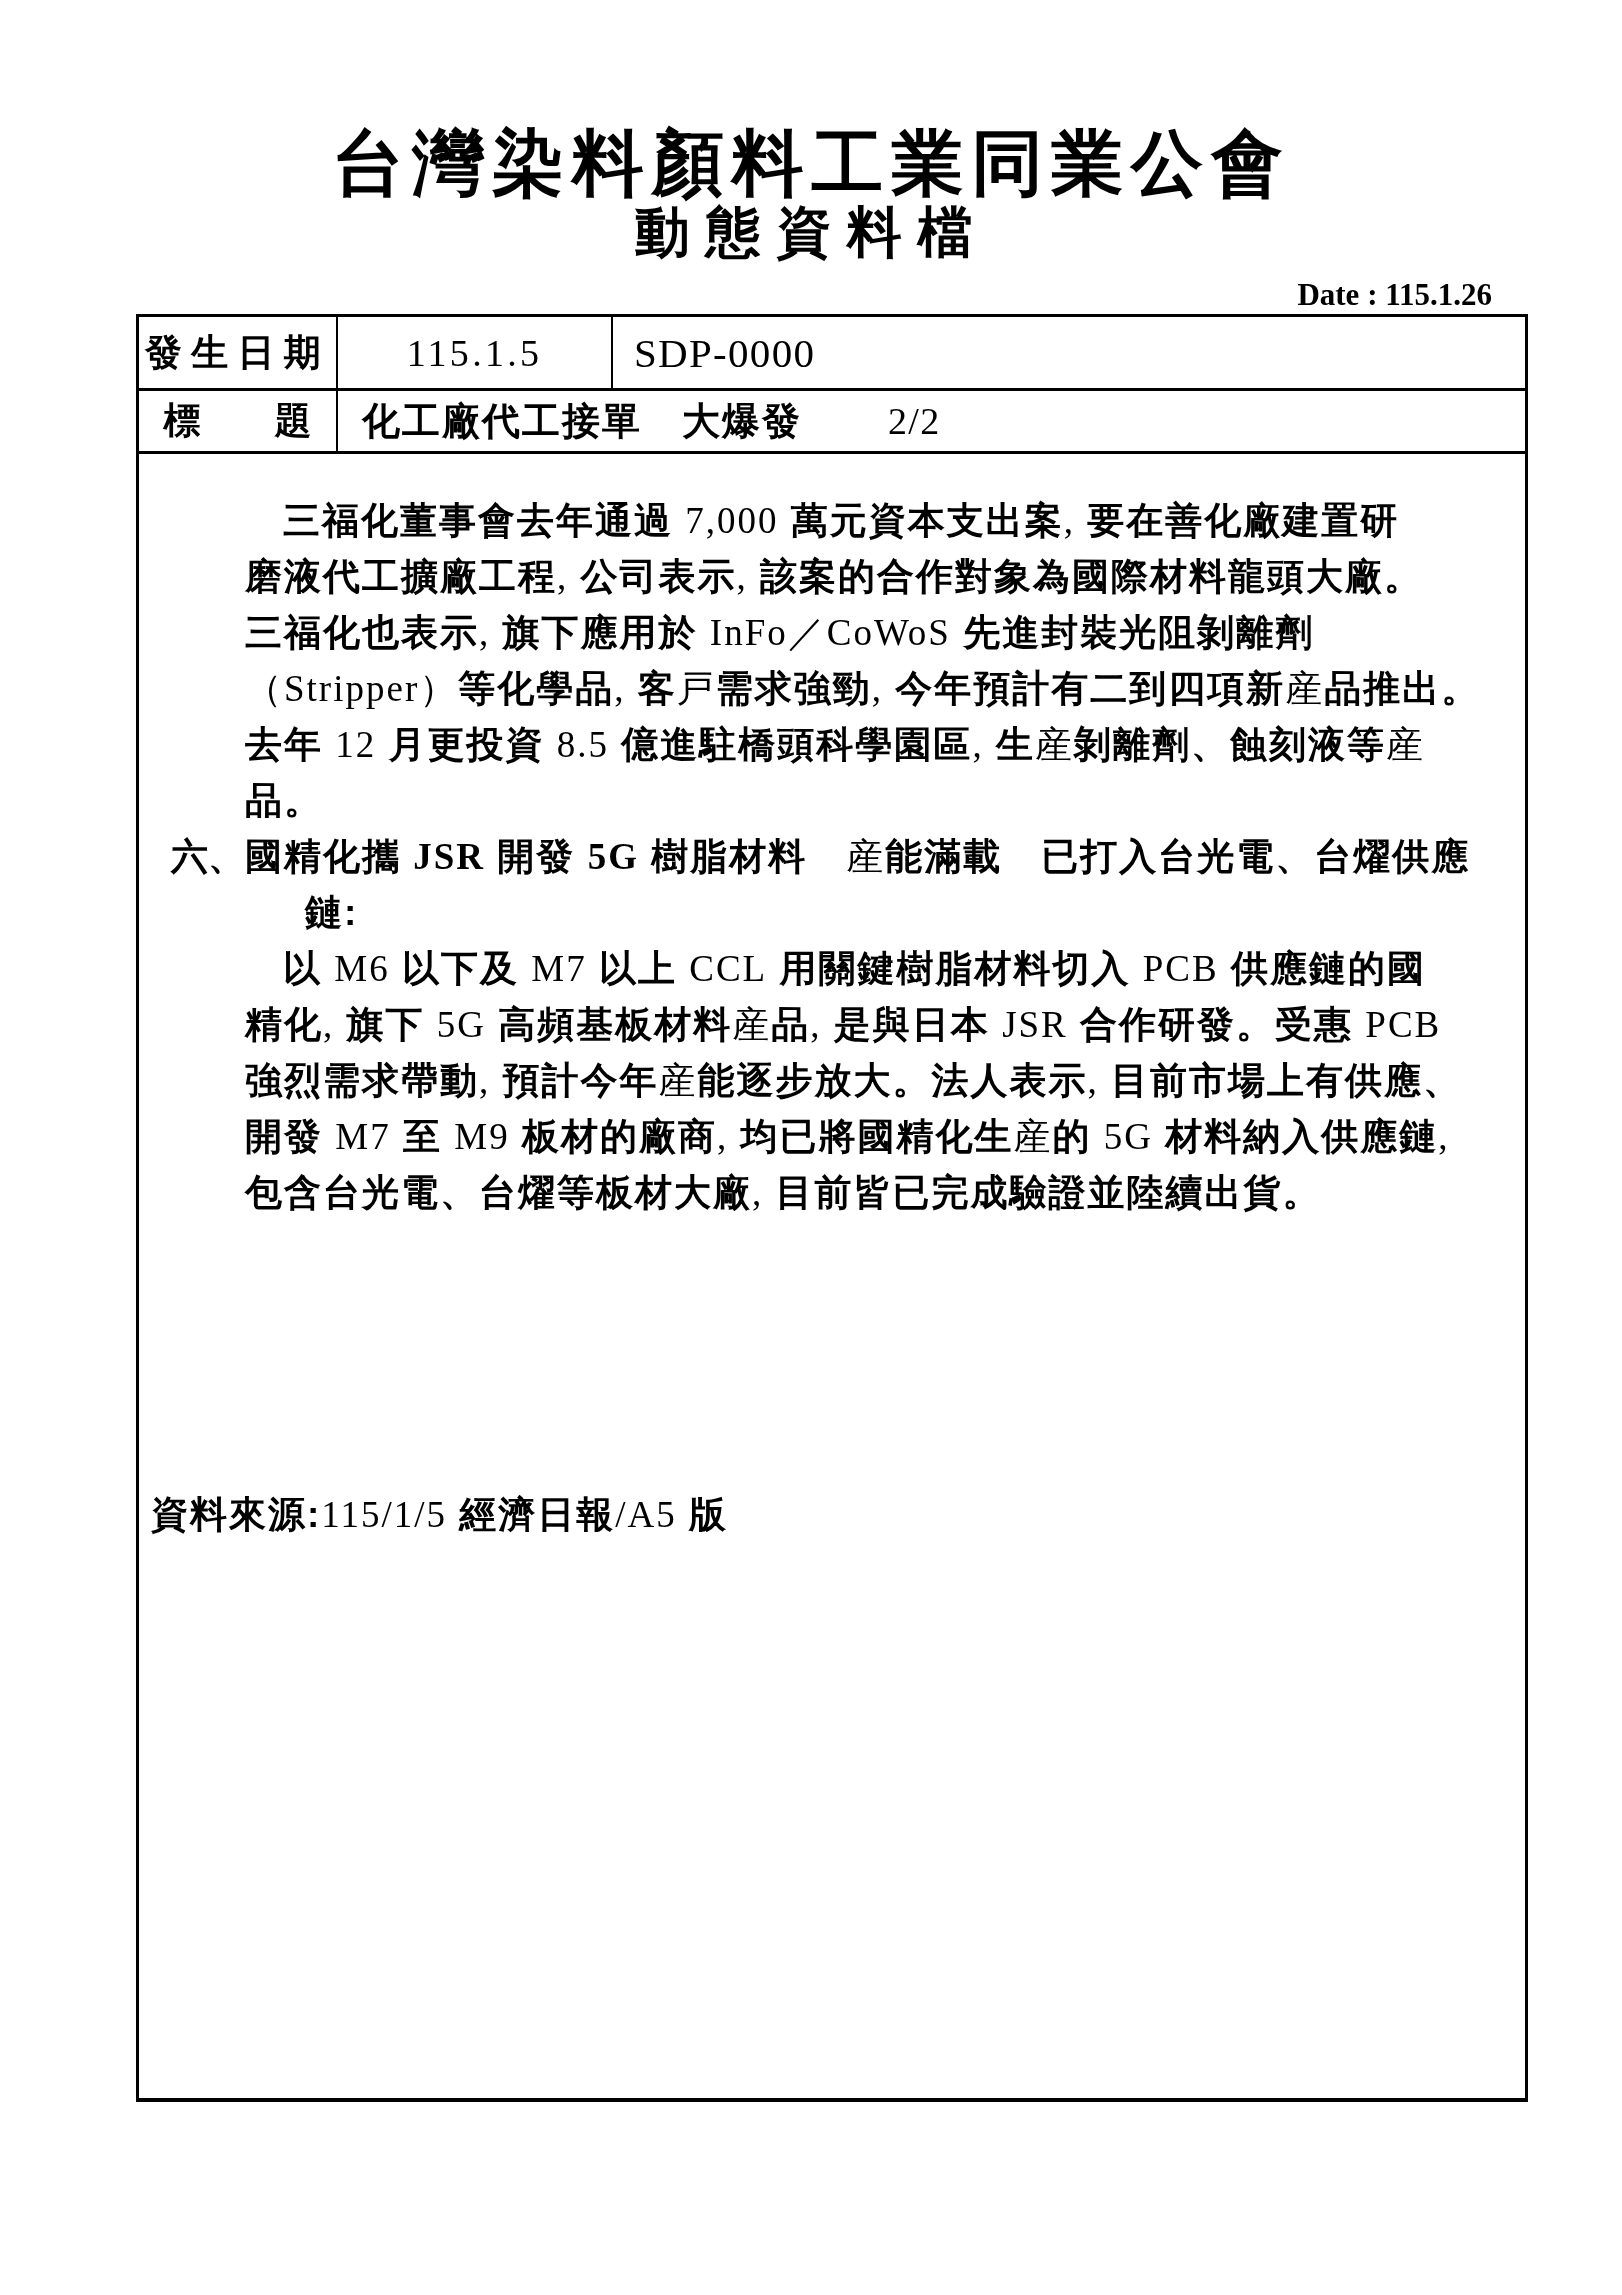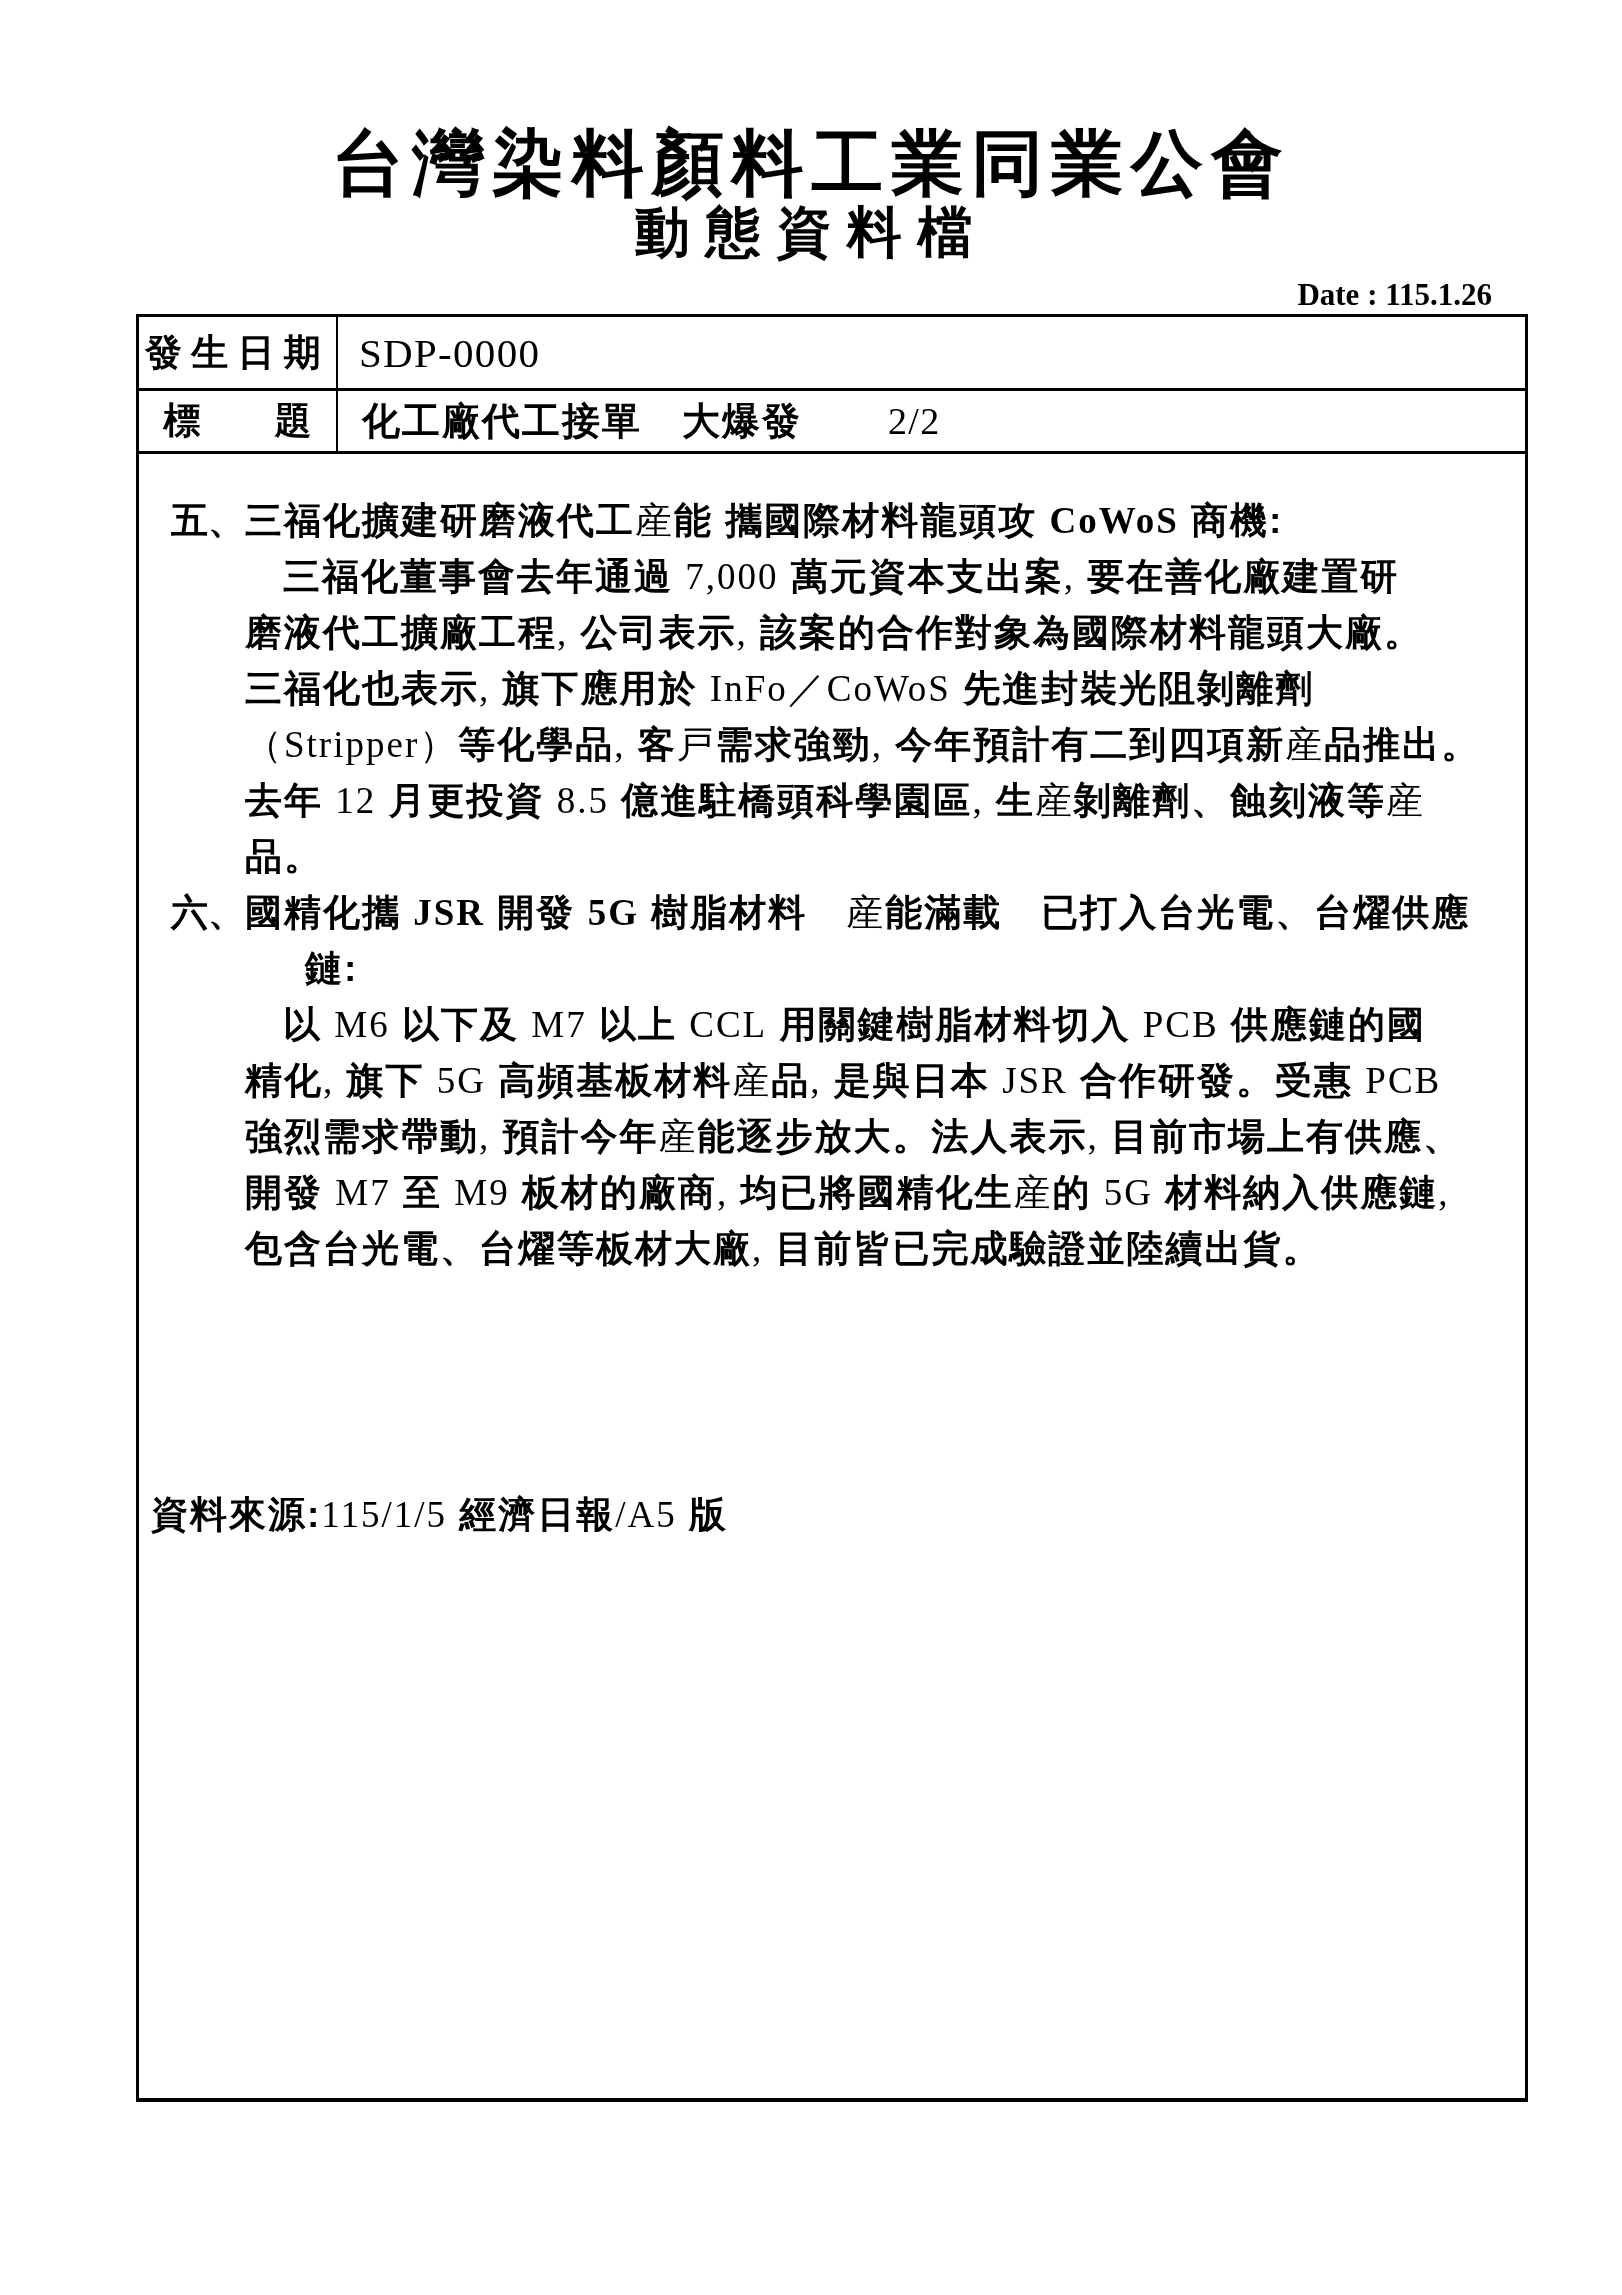--- a/index.html
+++ b/index.html
@@ -66,36 +66,36 @@
 <div class="page">
 
   <div class="title1">台灣染料顏料工業同業公會</div>
   <div class="title2">動態資料檔</div>
   <div class="date-line">Date : 115.1.26</div>
 
   <div class="sheet">
 
     <div class="row r1">
       <div class="cell w1 vline lbl">發生日期</div>
+      <div class="cell w2 vline serifval v-date">115.1.5</div>
       <div class="cell w4 serifval v-code">SDP-0000</div>
     </div>
 
     <div class="row r2">
       <div class="cell w1 vline lbl2">標　　題</div>
       <div class="cell w4 titlecell">
         <span>化工廠代工接單　大爆發</span>
         <span class="pageind">2/2</span>
       </div>
     </div>
 
     <div></div>
   </div>
 
   <div class="bodylines">
-      <div class="line heading"><span class="hlabel">五、</span><span class="mixed">三福化擴建研磨液代工<span class="alt">産</span>能 攜國際材料龍頭攻 <span class="lat">CoWoS</span> 商機:</span></div>
       <div class="line para-first"><span class="mixed">三福化董事會去年通過 <span class="lat">7,000</span> 萬元資本支出案<span class="lat">,</span> 要在善化廠建置研</span></div>
       <div class="line para"><span class="mixed">磨液代工擴廠工程<span class="lat">,</span> 公司表示<span class="lat">,</span> 該案的合作對象為國際材料龍頭大廠。</span></div>
       <div class="line para"><span class="mixed">三福化也表示<span class="lat">,</span> 旗下應用於 <span class="lat">InFo／CoWoS</span> 先進封裝光阻剝離劑</span></div>
       <div class="line para"><span class="mixed"><span class="lat">（Stripper）</span>等化學品<span class="lat">,</span> 客<span class="alt">戸</span>需求強勁<span class="lat">,</span> 今年預計有二到四項新<span class="alt">産</span>品推出。</span></div>
       <div class="line para"><span class="mixed">去年 <span class="lat">12</span> 月更投資 <span class="lat">8.5</span> 億進駐橋頭科學園區<span class="lat">,</span> 生<span class="alt">産</span>剝離劑、蝕刻液等<span class="alt">産</span></span></div>
       <div class="line para"><span class="mixed">品。</span></div>
       <div class="line heading"><span class="hlabel">六、</span><span class="mixed">國精化攜 <span class="lat">JSR</span> 開發 <span class="lat">5G</span> 樹脂材料　<span class="alt">産</span>能滿載　已打入台光電、台燿供應</span></div>
       <div class="line heading-cont"><span class="mixed">鏈:</span></div>
       <div class="line para-first"><span class="mixed">以 <span class="lat">M6</span> 以下及 <span class="lat">M7</span> 以上 <span class="lat">CCL</span> 用關鍵樹脂材料切入 <span class="lat">PCB</span> 供應鏈的國</span></div>
       <div class="line para"><span class="mixed">精化<span class="lat">,</span> 旗下 <span class="lat">5G</span> 高頻基板材料<span class="alt">産</span>品<span class="lat">,</span> 是與日本 <span class="lat">JSR</span> 合作研發。受惠 <span class="lat">PCB</span></span></div>

